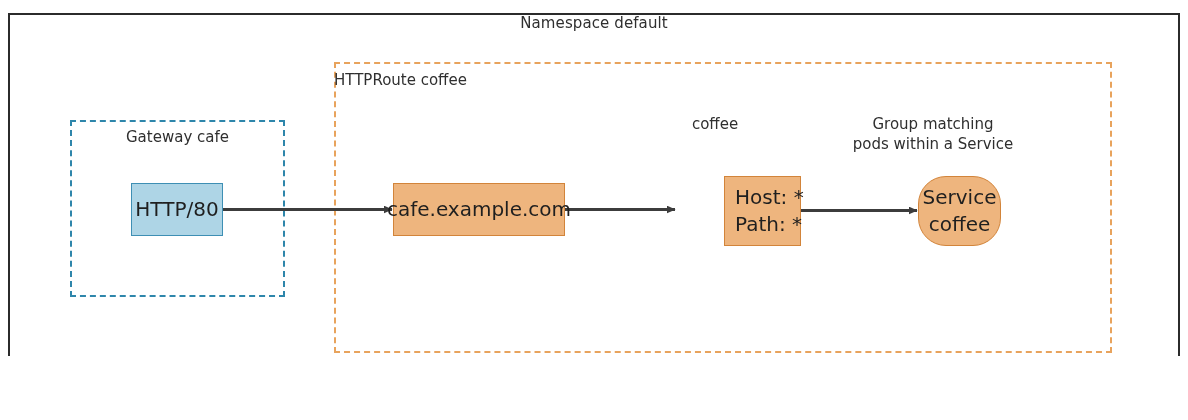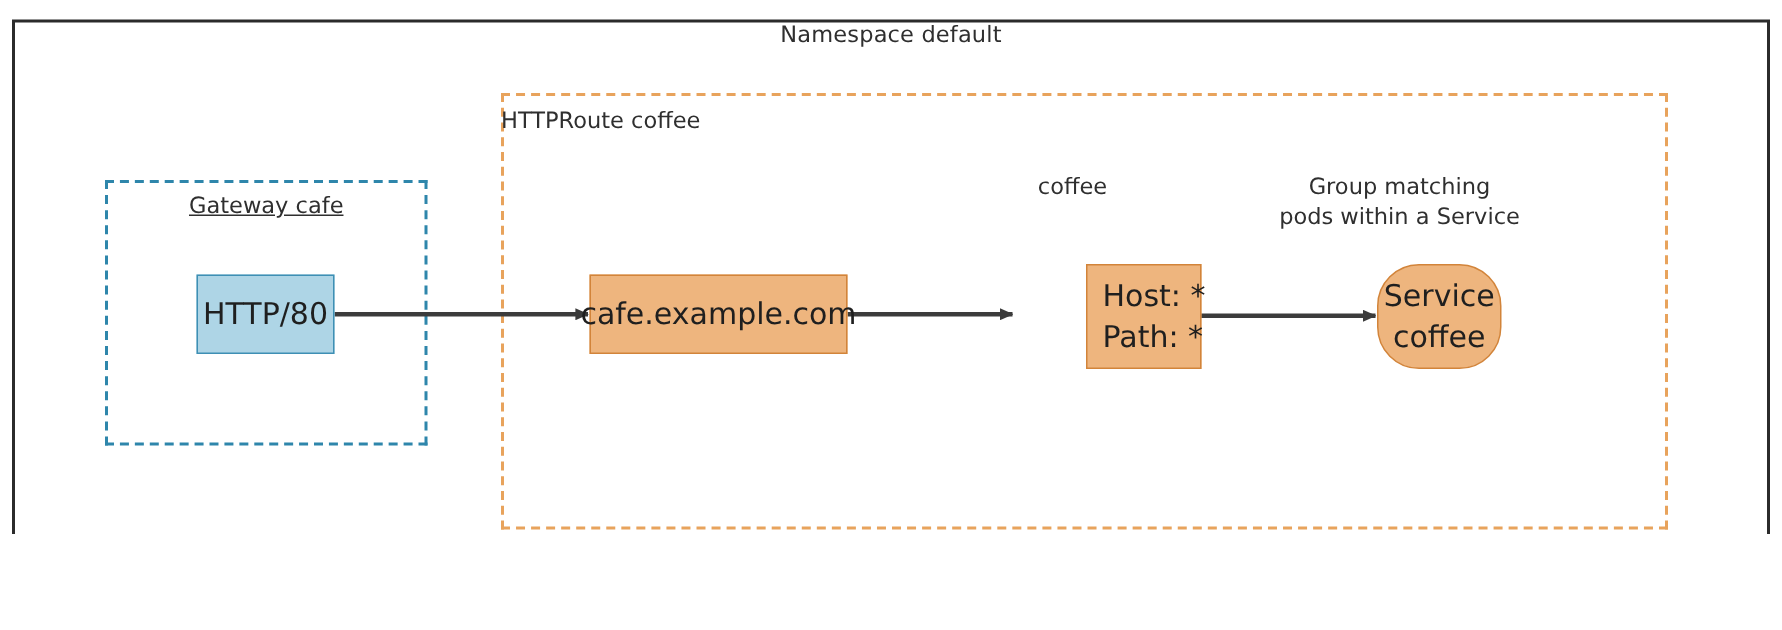--- a/index.html
+++ b/index.html
@@ -73,21 +73,20 @@
     box-sizing: border-box;
   }
   .gateway-title {
     position: absolute;
     left: 70px;
     top: 128px;
     width: 215px;
     text-align: center;
     font-size: 15px;
     color: #2f2f2f;
-    text-decoration: underline;
   }
 
   
   .node {
     position: absolute;
     box-sizing: border-box;
     display: flex;
     align-items: center;
     justify-content: center;
     text-align: center;

